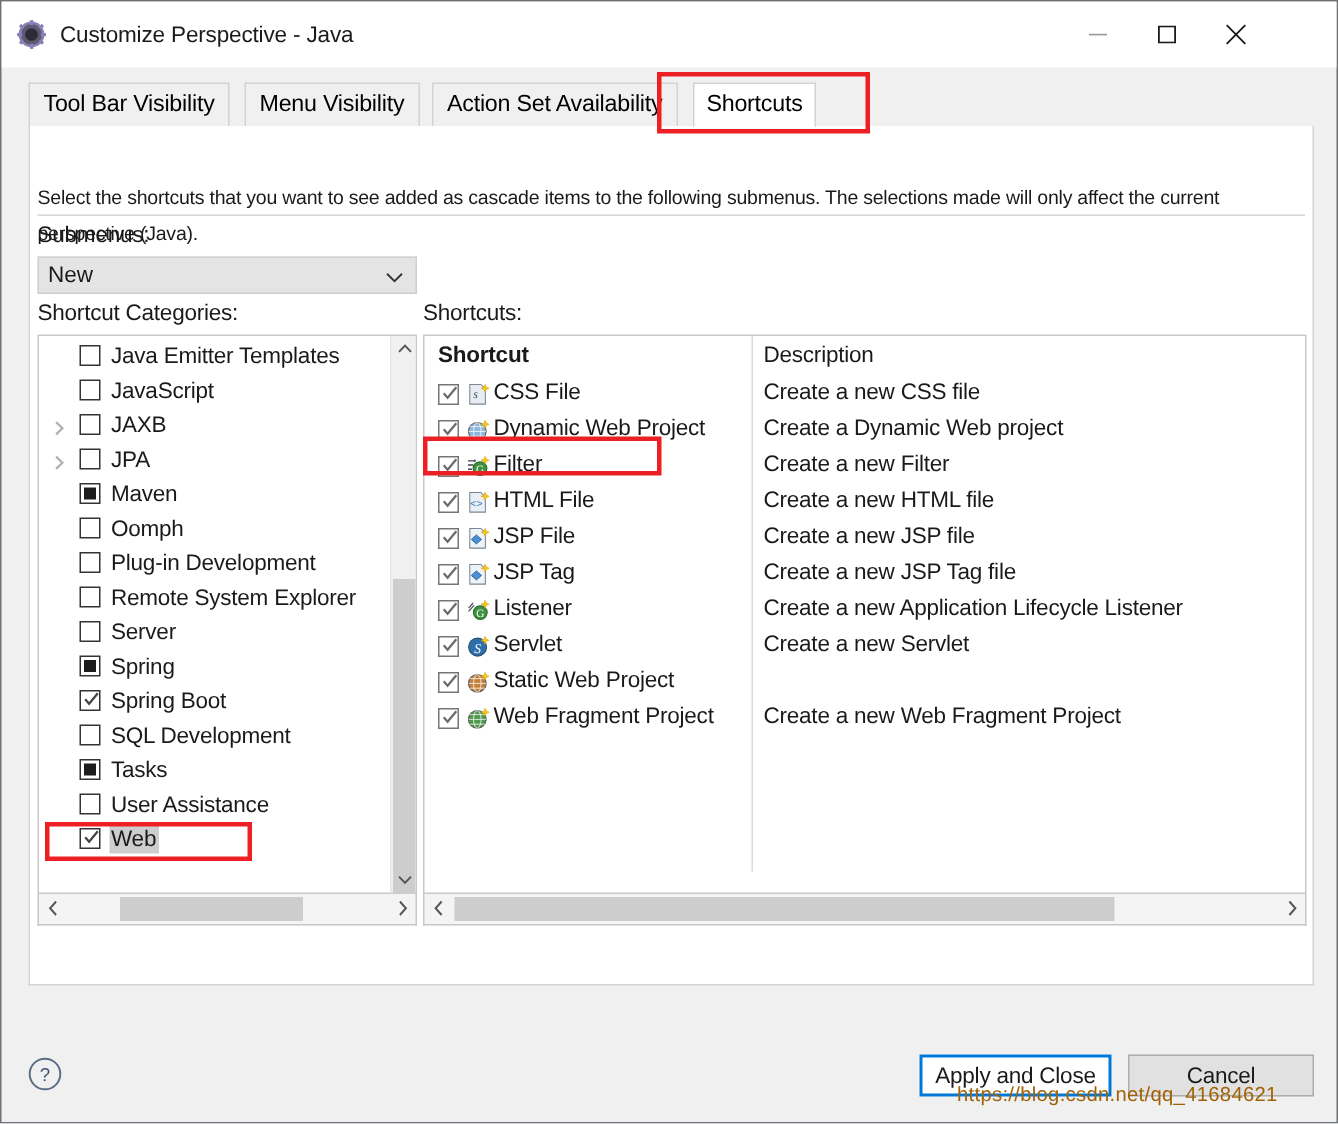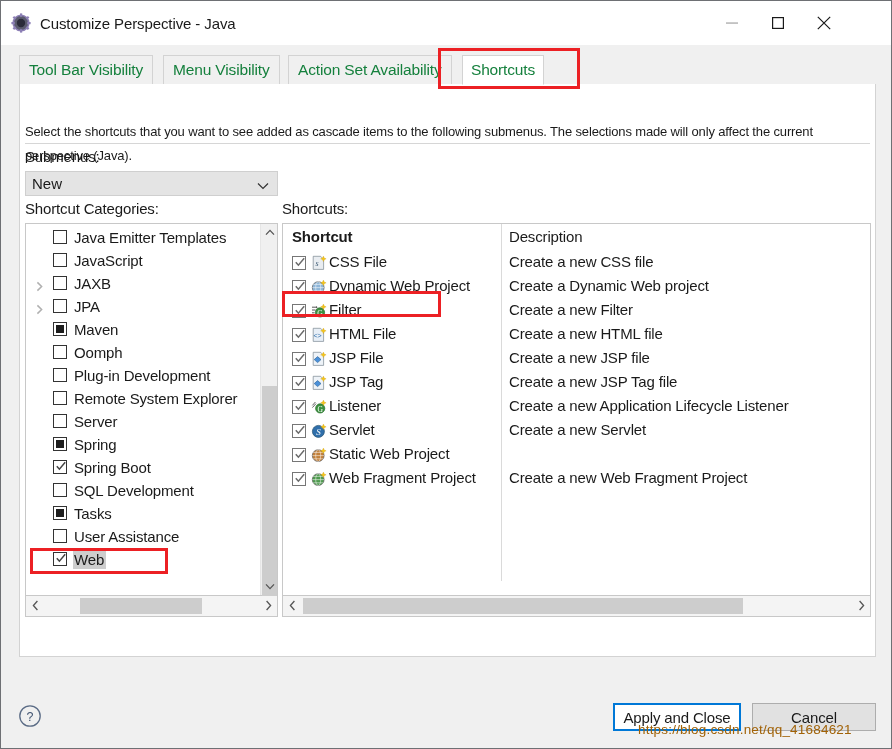--- a/index.html
+++ b/index.html
@@ -70,21 +70,21 @@
     top: 0;
     height: 30px;
     box-sizing: border-box;
     background: #f0f0f0;
     border: 1px solid #d3d3d3;
     border-bottom: 1px solid #d3d3d3;
     display: flex;
     align-items: center;
     justify-content: center;
     font-size: 15.5px;
-    color: #15803d;
+    color: #000000;
     padding: 0 9px;
     white-space: nowrap;
     letter-spacing: -0.15px;
   }
   .tab.active {
     background: #ffffff;
     border-bottom: 1px solid #ffffff;
     z-index: 3;
   }
   #tab-strip-filler {

